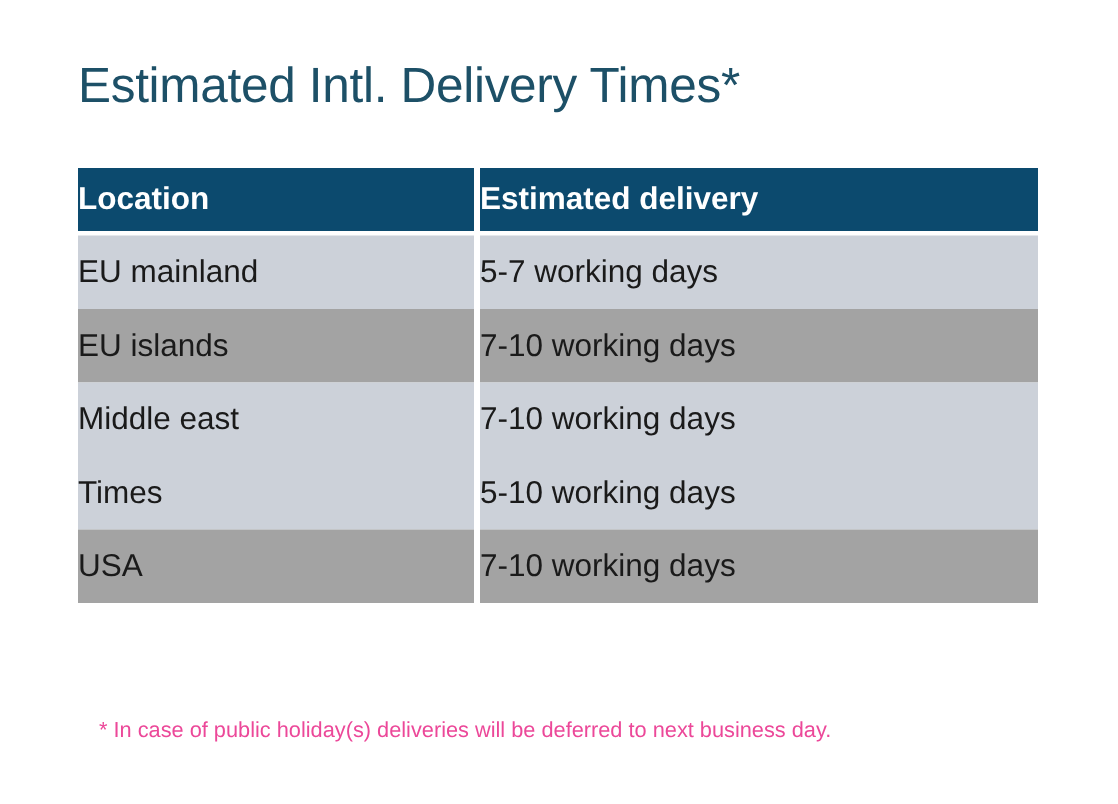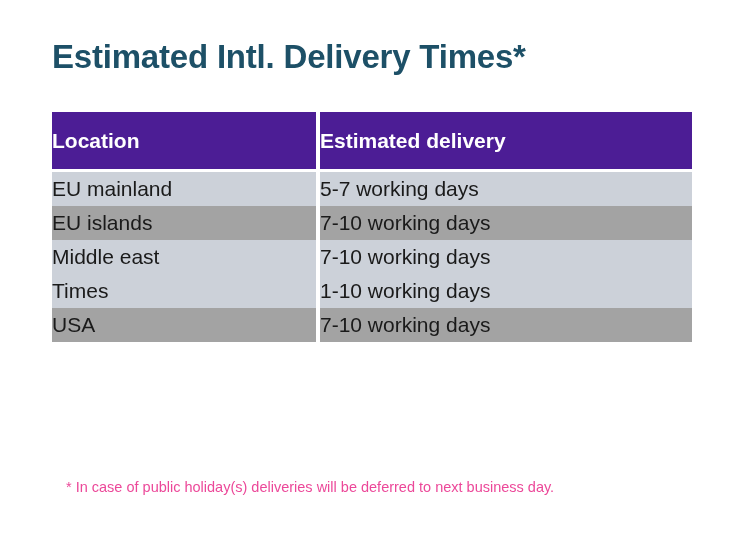--- a/index.html
+++ b/index.html
@@ -17,21 +17,21 @@
     position: relative;
     width: 745px;
     height: 536px;
     box-sizing: border-box;
   }
   .page-title {
     position: absolute;
     left: 52px;
     top: 38px;
     font-size: 33px;
-    font-weight: bold;
+    font-weight: normal;
     color: #1d5067;
     letter-spacing: -0.2px;
     white-space: nowrap;
   }
   .delivery-table {
     position: absolute;
     left: 52px;
     top: 112px;
     width: 640px;
     border-collapse: separate;
@@ -41,40 +41,40 @@
   .delivery-table col.col-location { width: 264px; }
   .delivery-table col.col-gap      { width: 4px;   }
   .delivery-table col.col-estimate { width: 372px; }
 
   .delivery-table th,
   .delivery-table td {
     padding: 0;
     margin: 0;
   }
   .head-cell {
-    background: #4c1d95;
+    background: #0c4a6e;
     color: #ffffff;
     font-size: 21px;
     font-weight: bold;
     text-align: left;
-    height: 57px;
+    height: 42px;
     padding: 0 0 0 14px;
     vertical-align: middle;
     white-space: nowrap;
   }
   .spacer-col {
     background: #ffffff;
   }
   .gap-row td {
     height: 3px;
     background: #ffffff;
     padding: 0;
   }
   .body-cell {
-    height: 34px;
+    height: 49px;
     vertical-align: middle;
     font-size: 21px;
     color: #1a1a1a;
     padding: 0 0 0 14px;
     white-space: nowrap;
   }
   .row-dark .body-cell { background: #ccd1d9; }
   .row-light .body-cell { background: #a3a3a3; }
 
   .footnote {
@@ -128,21 +128,21 @@
       <tr class="row-dark">
         <td class="body-cell">Middle east</td>
         <td class="spacer-col"></td>
         <td class="body-cell">7-10 working days</td>
       </tr>
 
 
       <tr class="row-dark">
         <td class="body-cell">Times</td>
         <td class="spacer-col"></td>
-        <td class="body-cell">1-10 working days</td>
+        <td class="body-cell">5-10 working days</td>
       </tr>
 
       <tr class="row-light">
         <td class="body-cell">USA</td>
         <td class="spacer-col"></td>
         <td class="body-cell">7-10 working days</td>
       </tr>
     </tbody>
   </table>
 

